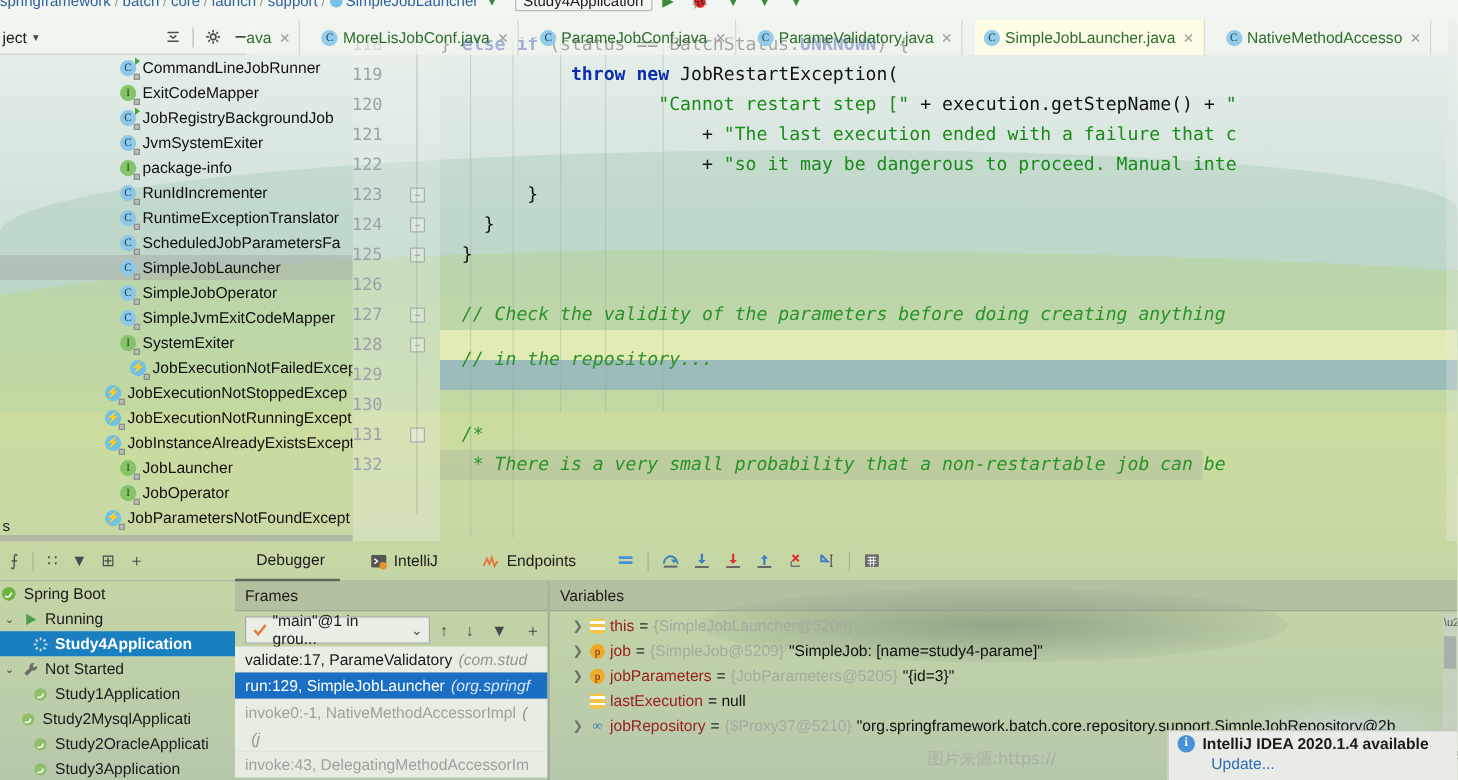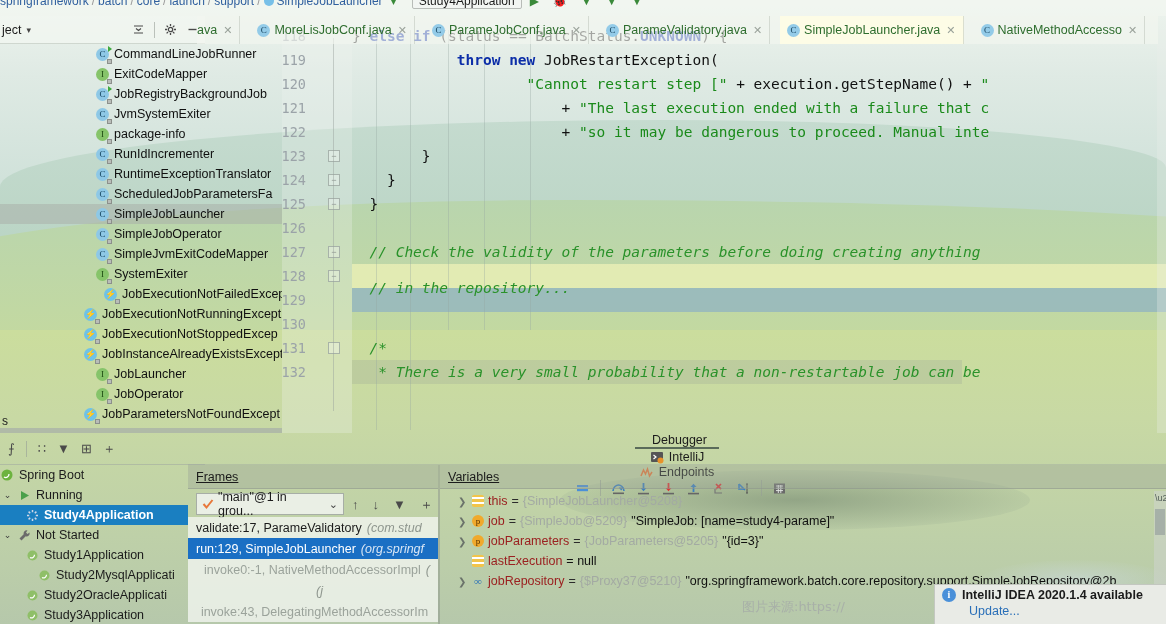--- a/index.html
+++ b/index.html
@@ -201,23 +201,22 @@
   .debug-wrap {
     position:absolute; left:0; top:433px; width:1166px; height:191px; z-index:7;
   }
   .debug-toolrow {
     position:absolute; left:0; top:0; width:205px; height:32px;
     display:flex; align-items:center; gap:11px; padding-left:8px;
     border-bottom:1px solid rgba(160,168,160,.55);
   }
   .dbg-tabs {
     position:absolute; left:188px; top:0; width:978px; height:32px;
-    display:flex; align-items:center; gap:1px;
+    display:flex; align-items:center; gap:12px;
     border-bottom:1px solid rgba(160,168,160,.45);
-    flex-direction:column;
   }
   .dbg-tab {
     display:flex; align-items:center; gap:5px; height:32px;
     padding:0 12px; font-size:12.5px; color:#1b1b1b;
   }
   .dbg-tab.active { border-bottom:2px solid #5a6b5a; }
   .dbg-icons { display:flex; align-items:center; gap:10px; margin-left:8px; }
 
   .runpanel {
     position:absolute; left:0; top:32px; width:188px; height:159px;
@@ -228,21 +227,20 @@
     white-space:nowrap; font-size:12.5px; padding-left:2px;
   }
   .run-row.sel { background:#1a7fc1; color:#fff; font-weight:bold; }
   .arrow { font-size:9px; color:#3b3b3b; width:11px; text-align:center;}
   .frames-header, .vars-header {
     position:absolute; top:32px; height:24px;
     display:flex; align-items:center; padding-left:8px;
     font-size:12.5px; color:#1b1b1b;
     background: rgba(150,158,150,.35);
     border-bottom:1px solid rgba(140,148,140,.5);
-    text-decoration:underline;
   }
   .frames-header { left:188px; width:250px; }
   .vars-header { left:440px; width:726px; }
   .fv-divider {
     position:absolute; left:438px; top:32px; width:2px; height:159px;
     background: rgba(140,148,140,.5);
   }
 
   .framesel {
     position:absolute; left:196px; top:60px; width:148px; height:22px;
@@ -255,21 +253,21 @@
   }
   .frames-list {
     position:absolute; left:188px; top:84px; width:250px; height:107px; overflow:hidden;
   }
   .frame-row {
     height:21px; display:flex; align-items:center; white-space:nowrap;
     font-size:12.5px; padding-left:8px; color:#1b1b1b;
     background: rgba(240,244,238,.82);
   }
   .frame-row.sel { background:#1a6fc4; color:#fff; }
-  .frame-row.dim { color:#9ba39b;justify-content:center; }
+  .frame-row.dim { color:#9ba39b; }
   .frame-pkg { font-style:italic; color:#8e968e; margin-left:5px; }
   .frame-row.sel .frame-pkg { color:#d8e6f5; }
 
   .vars-list {
     position:absolute; left:448px; top:58px; width:718px; height:133px; overflow:hidden;
   }
   .var-row {
     height:20px; display:flex; align-items:center; gap:4px;
     white-space:nowrap; font-size:12.5px; padding-left:10px;
   }
@@ -446,27 +444,27 @@
     <div class="tree-row" style="padding-left:104px">
       <span class="ti e">
         <span class="lockmark"></span>
       </span>
       <span class="tname">JobExecutionNotFailedExceptio</span>
     </div>
     <div class="tree-row" style="padding-left:84px">
       <span class="ti e">
         <span class="lockmark"></span>
       </span>
-      <span class="tname">JobExecutionNotRunningExcept</span>
+      <span class="tname">JobExecutionNotStoppedExcep</span>
     </div>
     <div class="tree-row" style="padding-left:84px">
       <span class="ti e">
         <span class="lockmark"></span>
       </span>
-      <span class="tname">JobExecutionNotStoppedExcep</span>
+      <span class="tname">JobExecutionNotRunningExcept</span>
     </div>
     <div class="tree-row" style="padding-left:84px">
       <span class="ti e">
         <span class="lockmark"></span>
       </span>
       <span class="tname">JobInstanceAlreadyExistsExcept</span>
     </div>
     <div class="tree-row" style="padding-left:96px">
       <span class="ti i">I<span class="lockmark"></span></span>
       <span class="tname">JobLauncher</span>
@@ -676,21 +674,21 @@
       </div>
       <div class="run-row" style="padding-left:26px">
         <span>
           <svg class="gi" width="13" height="13" viewBox="0 0 13 13">
             <circle cx="6.5" cy="6.5" r="5" fill="#8fbf68"></circle>
             <path d="M4 8.5c2.2 1.2 4.5-.5 4.5-2.8" stroke="#fff" fill="none" stroke-width="1.2"></path>
           </svg>
         </span>
         <span>Study1Application</span>
       </div>
-      <div class="run-row" style="padding-left:38px">
+      <div class="run-row" style="padding-left:16px">
         <span>
           <svg class="gi" width="13" height="13" viewBox="0 0 13 13">
             <circle cx="6.5" cy="6.5" r="5" fill="#8fbf68"></circle>
             <path d="M4 8.5c2.2 1.2 4.5-.5 4.5-2.8" stroke="#fff" fill="none" stroke-width="1.2"></path>
           </svg>
         </span>
         <span>Study2MysqlApplicati</span>
       </div>
       <div class="run-row" style="padding-left:26px">
         <span>

